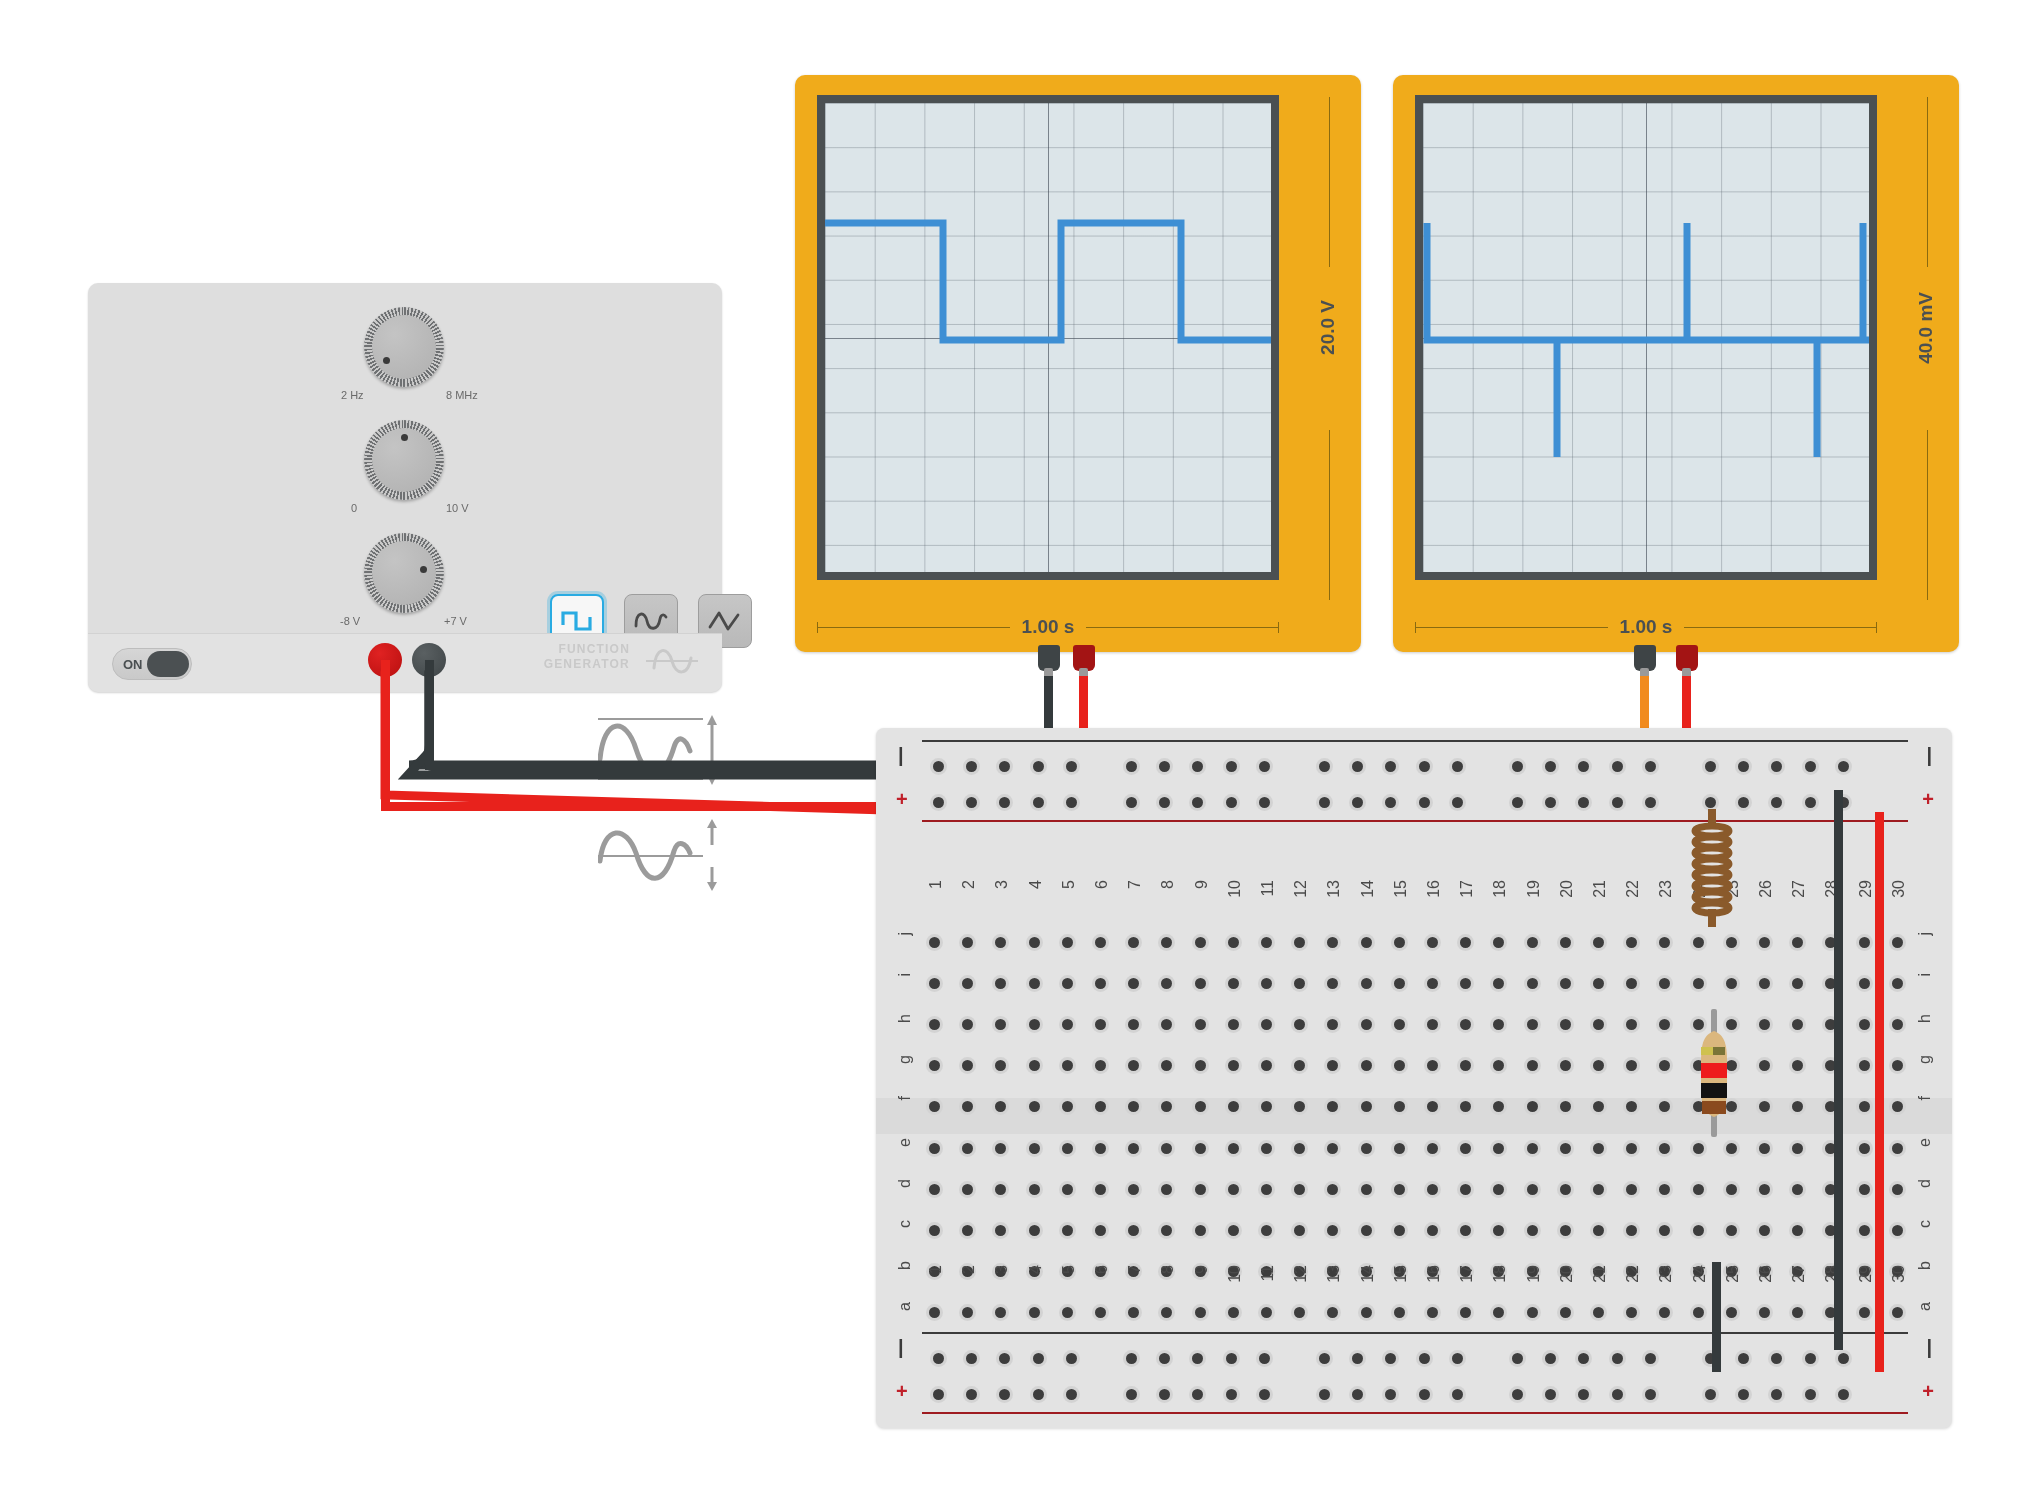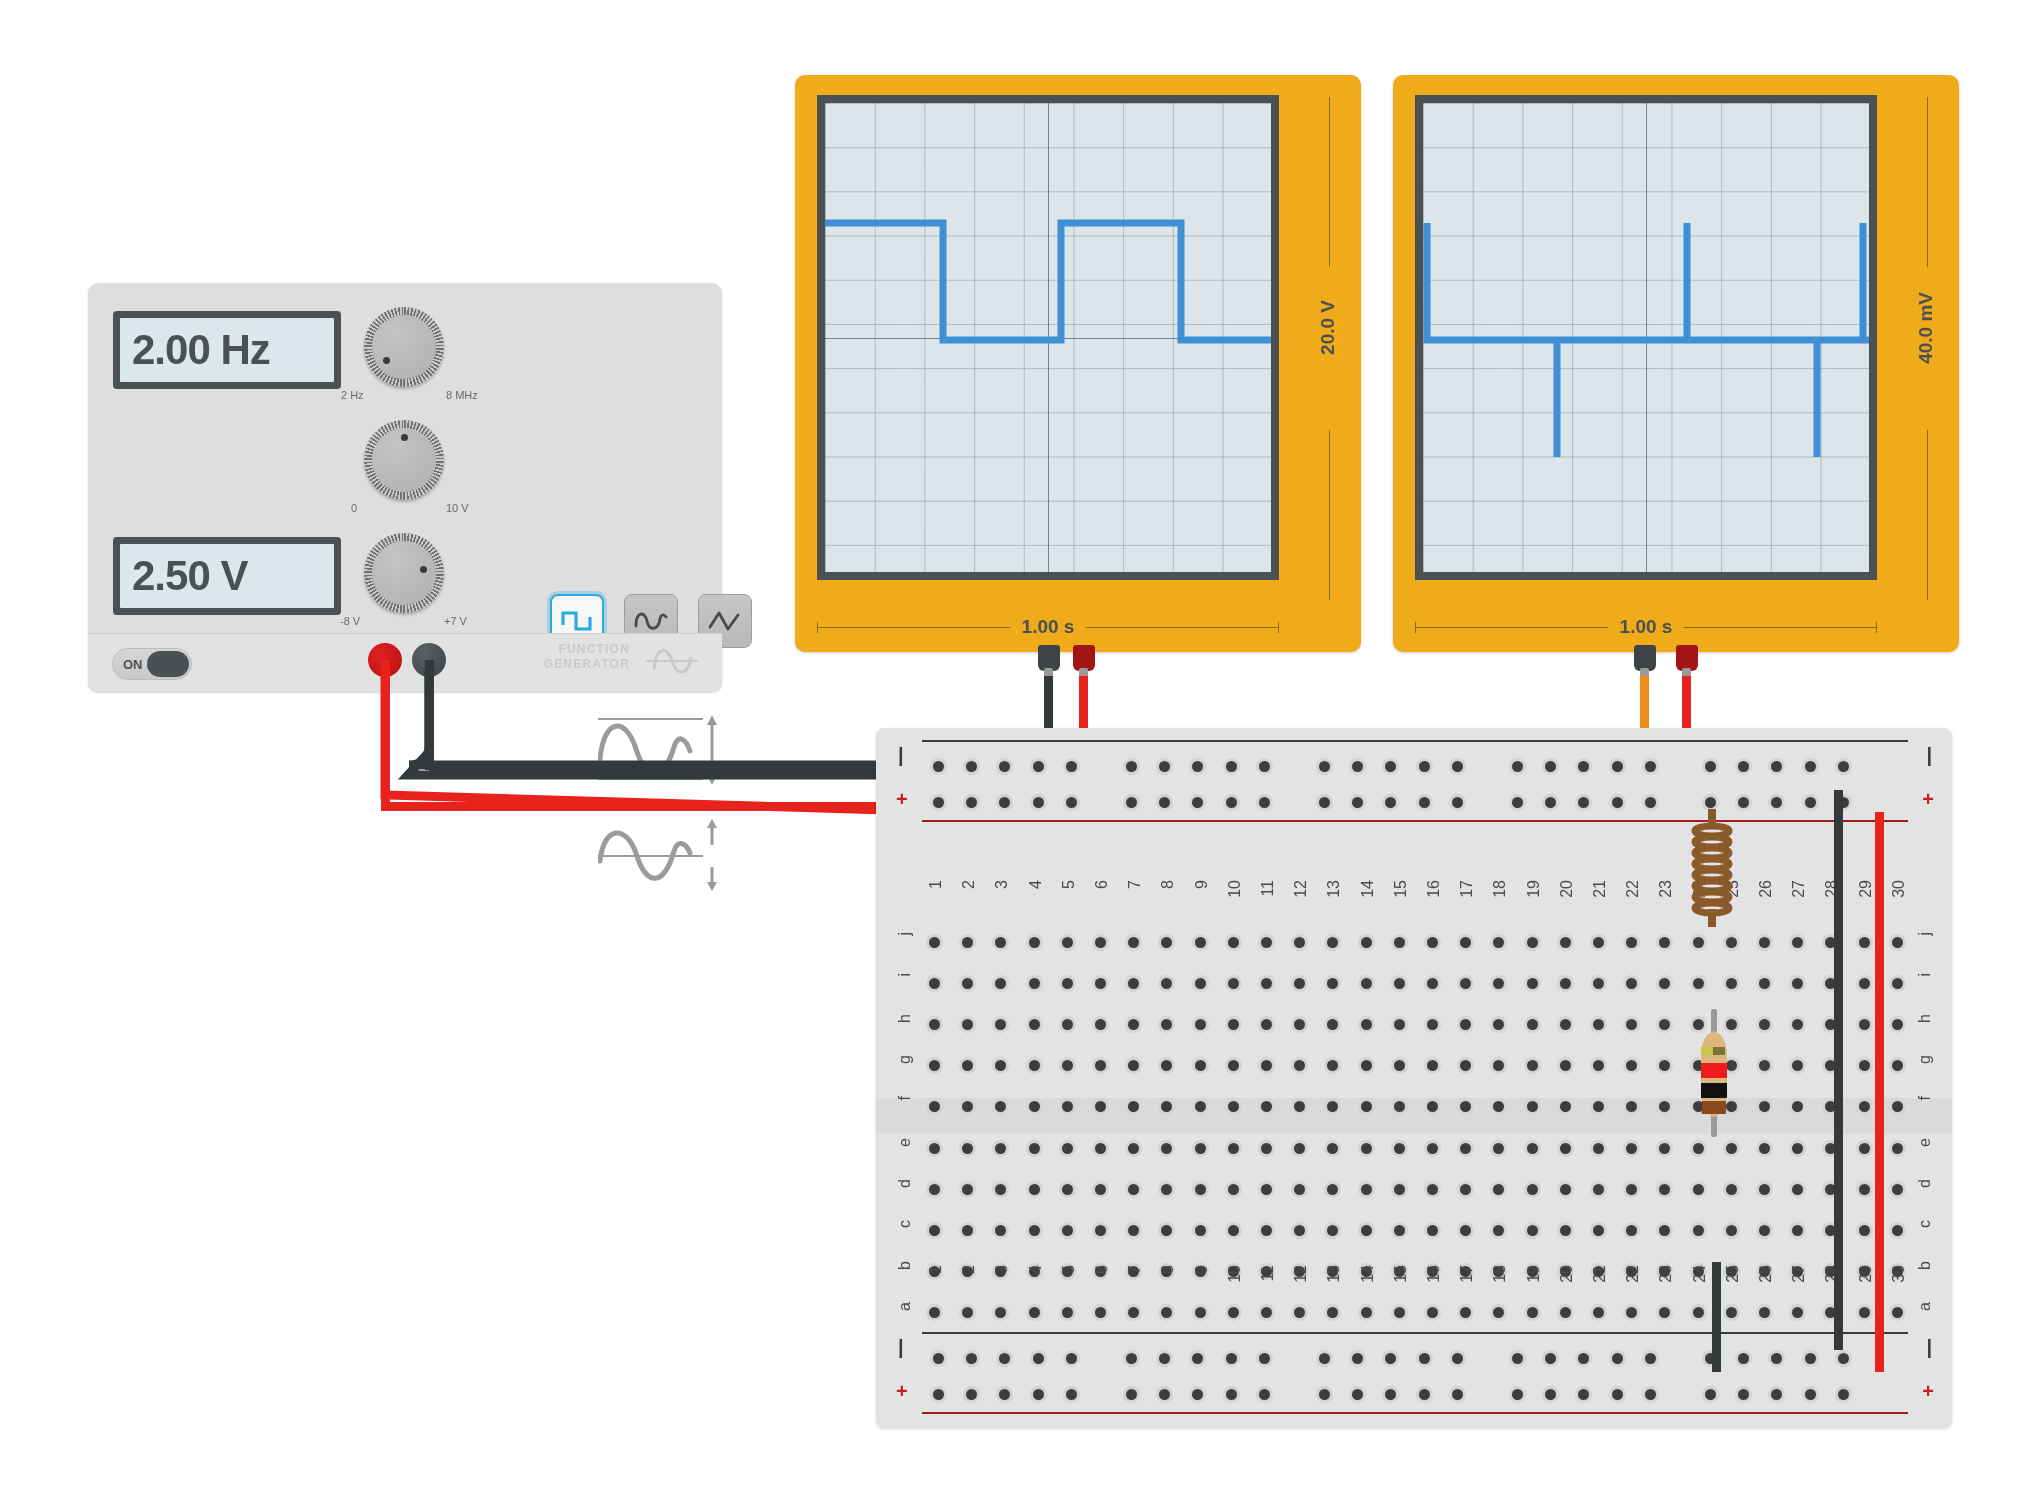--- a/index.html
+++ b/index.html
@@ -217,30 +217,20 @@
   #inductor { position: absolute; left: 1689px; top: 809px; }
 </style>
 </head>
 <body>
 
 <div id="stage">
 
   <div id="fgen">
     <div class="panel-top"></div>
 
-    <div class="disp-bezel" id="disp-freq">
-      <div class="disp-screen">
-        <span>2.00 Hz</span>
-      </div>
-    </div>
-    <div class="disp-bezel" id="disp-off">
-      <div class="disp-screen">
-        <span>2.50 V</span>
-      </div>
-    </div>
 
     <div class="knob-wrap" id="knob-freq">
       <div class="knob-ring"></div>
       <div class="knob-face"></div>
       <div class="knob-dot" style="left:19px;top:50px;"></div>
       <div class="knob-lbl" style="left:-23px;top:82px;">2 Hz</div>
       <div class="knob-lbl" style="left:82px;top:82px;">8 MHz</div>
     </div>
 
     <div class="knob-wrap" id="knob-amp">

